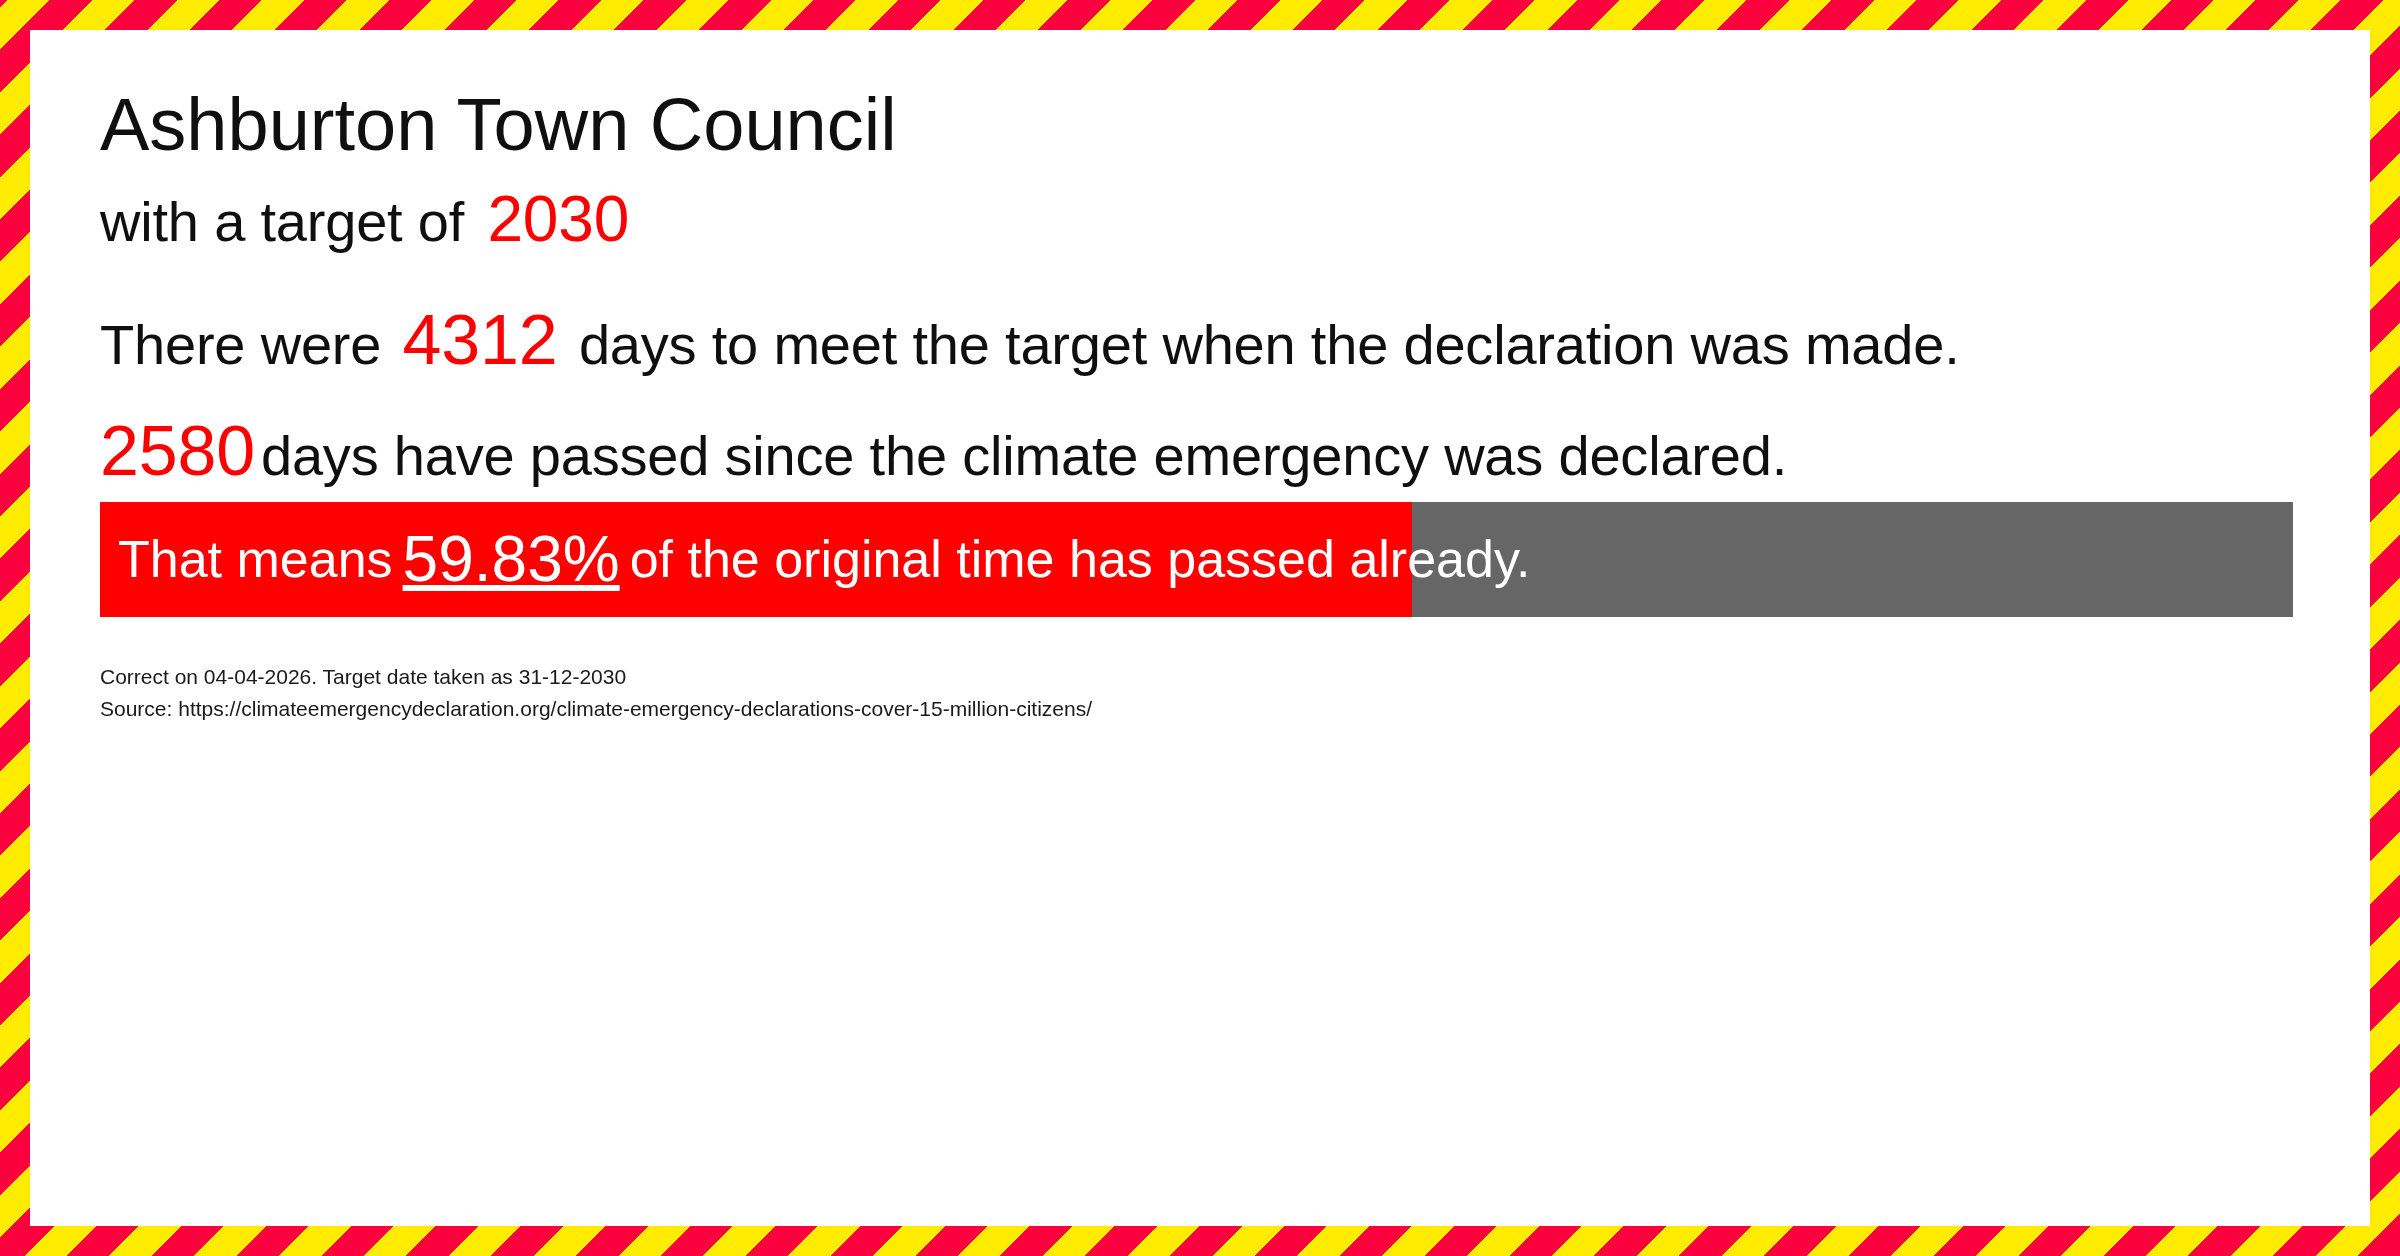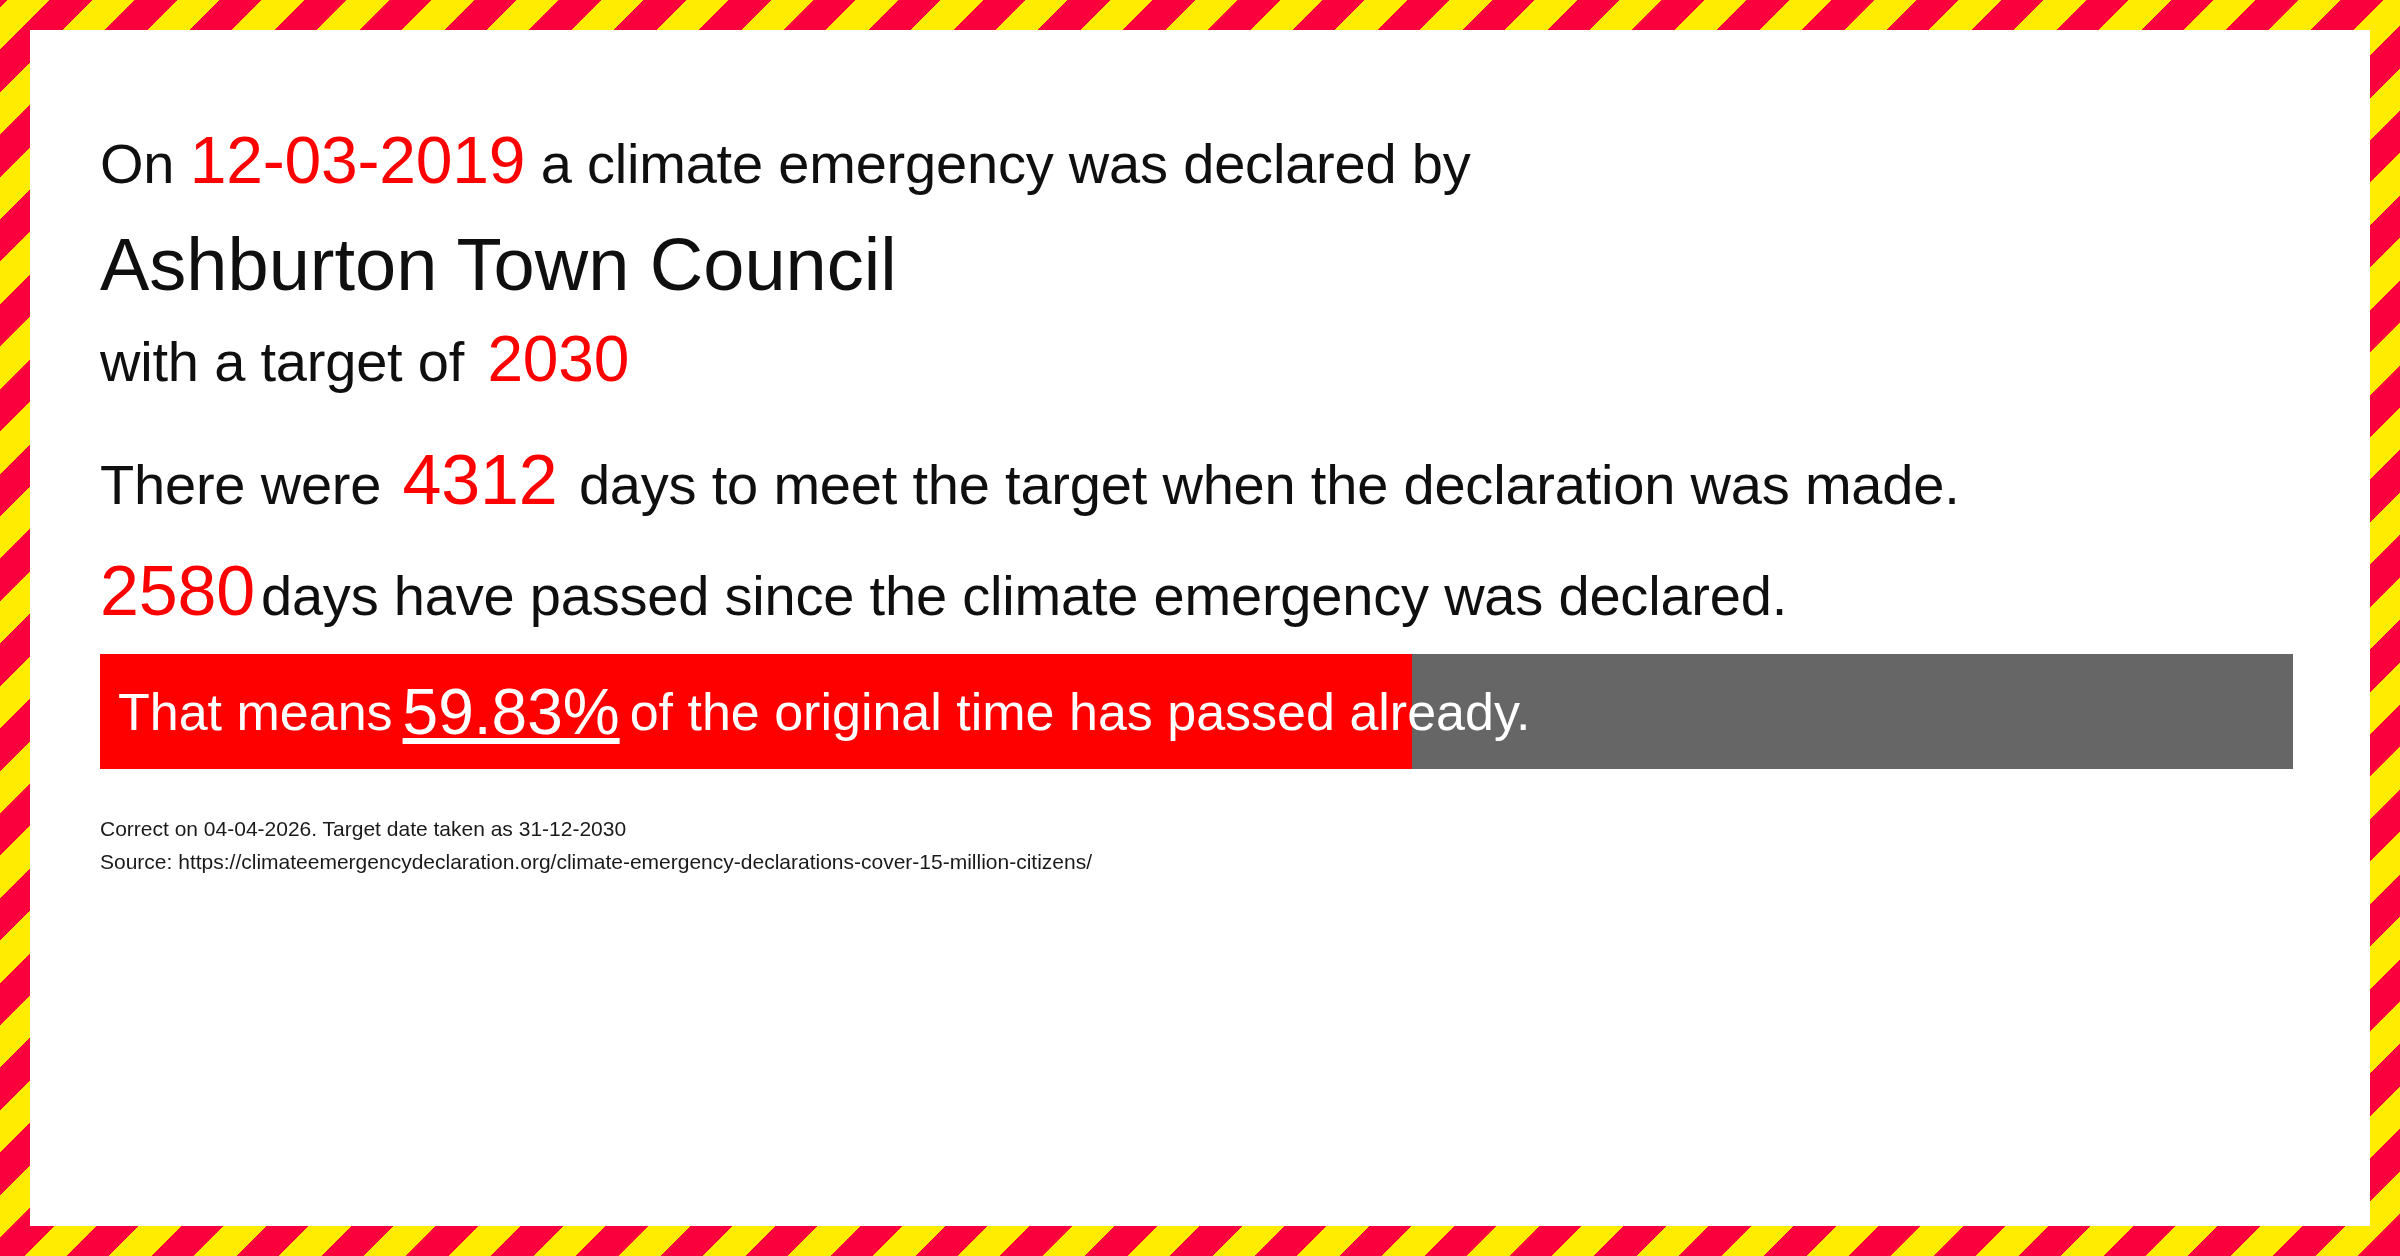--- a/index.html
+++ b/index.html
@@ -103,21 +103,21 @@
     margin-top: 28px;
   }
   #line-passed .hl {
     font-size: 70px;
     padding-right: 6px;
   }
 
   
   #progress-wrap {
     position: relative;
-    margin-top: 22px;
+    margin-top: 9px;
     width: 2193px;
     height: 115px;
     background: #666666;
     overflow: hidden;
   }
 
   #progress-fill {
     position: absolute;
     left: 0;
     top: 0;
@@ -164,23 +164,20 @@
 </style>
 </head>
 <body>
 
 <div id="poster">
   <div id="hazard-border"></div>
 
   <div id="inner-card">
     <div id="content">
 
-      <div class="line" id="line-declared">
-        <span>On </span><span class="hl">12-03-2019</span><span> a climate emergency was declared by</span>
-      </div>
 
       <div id="line-council">Ashburton Town Council</div>
 
       <div class="line" id="line-target">
         <span>with a target of </span><span class="hl">2030</span>
       </div>
 
       <div class="line" id="line-were">
         <span>There were </span><span class="hl">4312</span><span> days to meet the target when the declaration was made.</span>
       </div>

